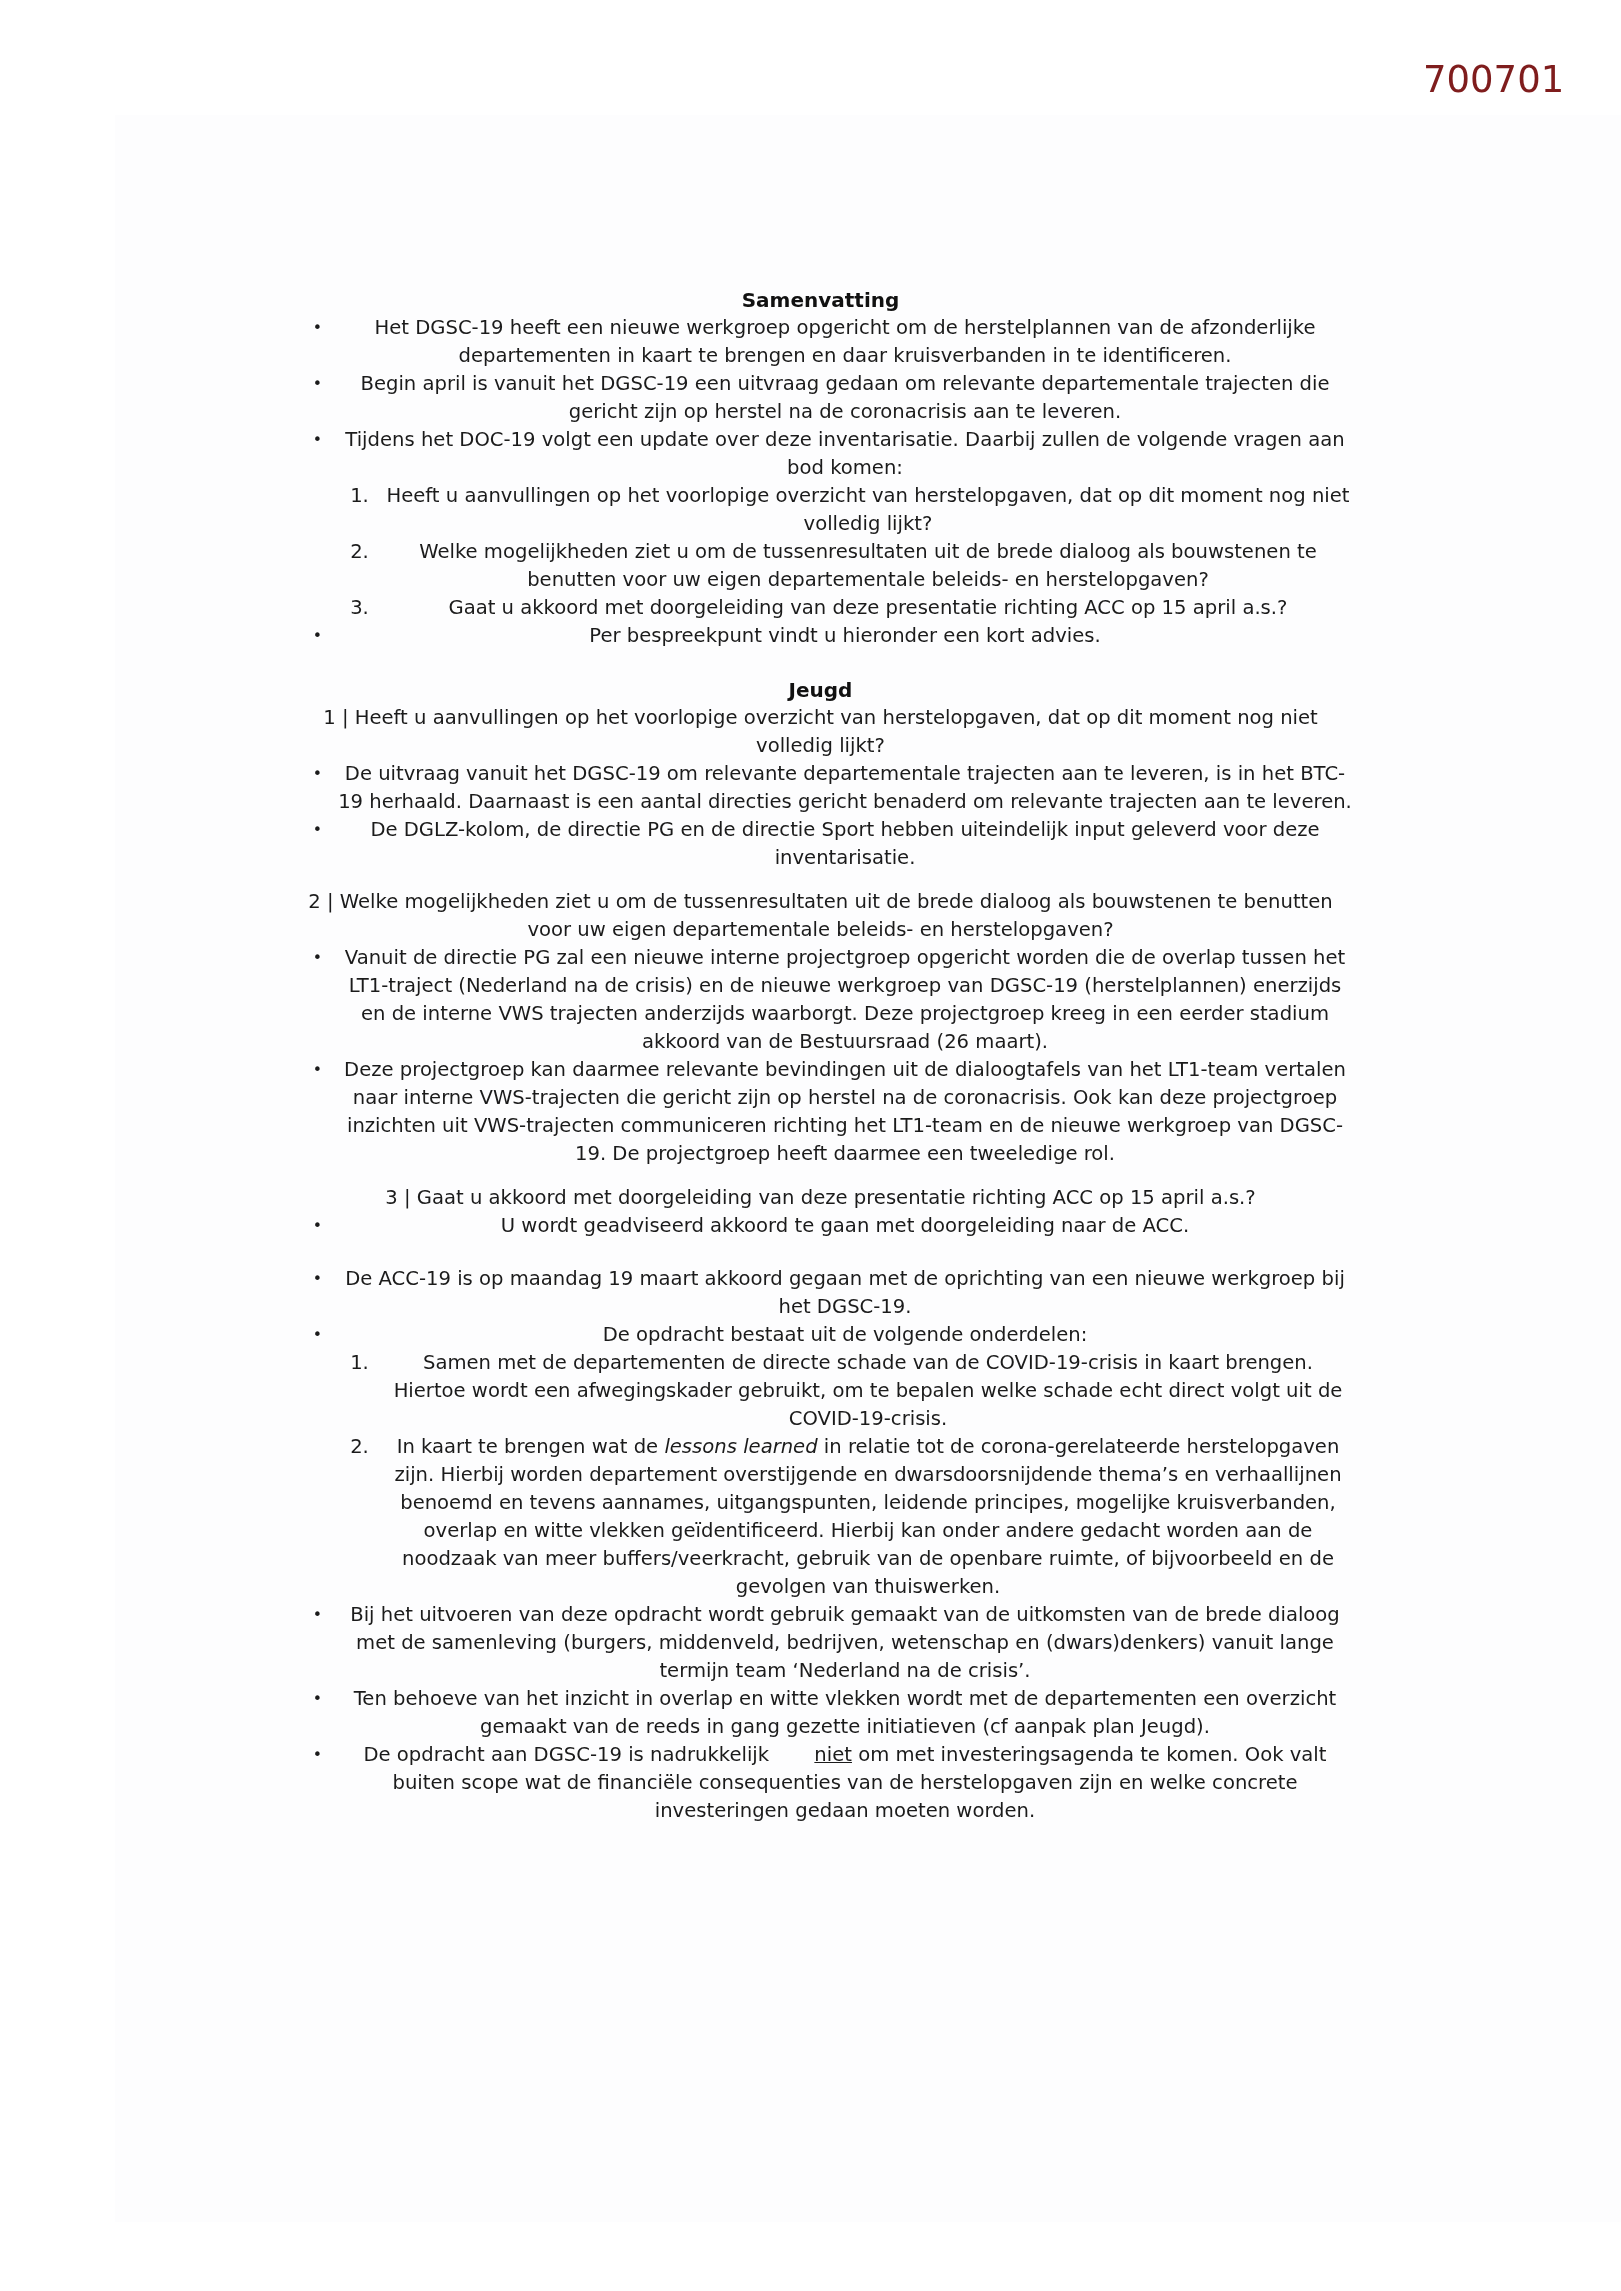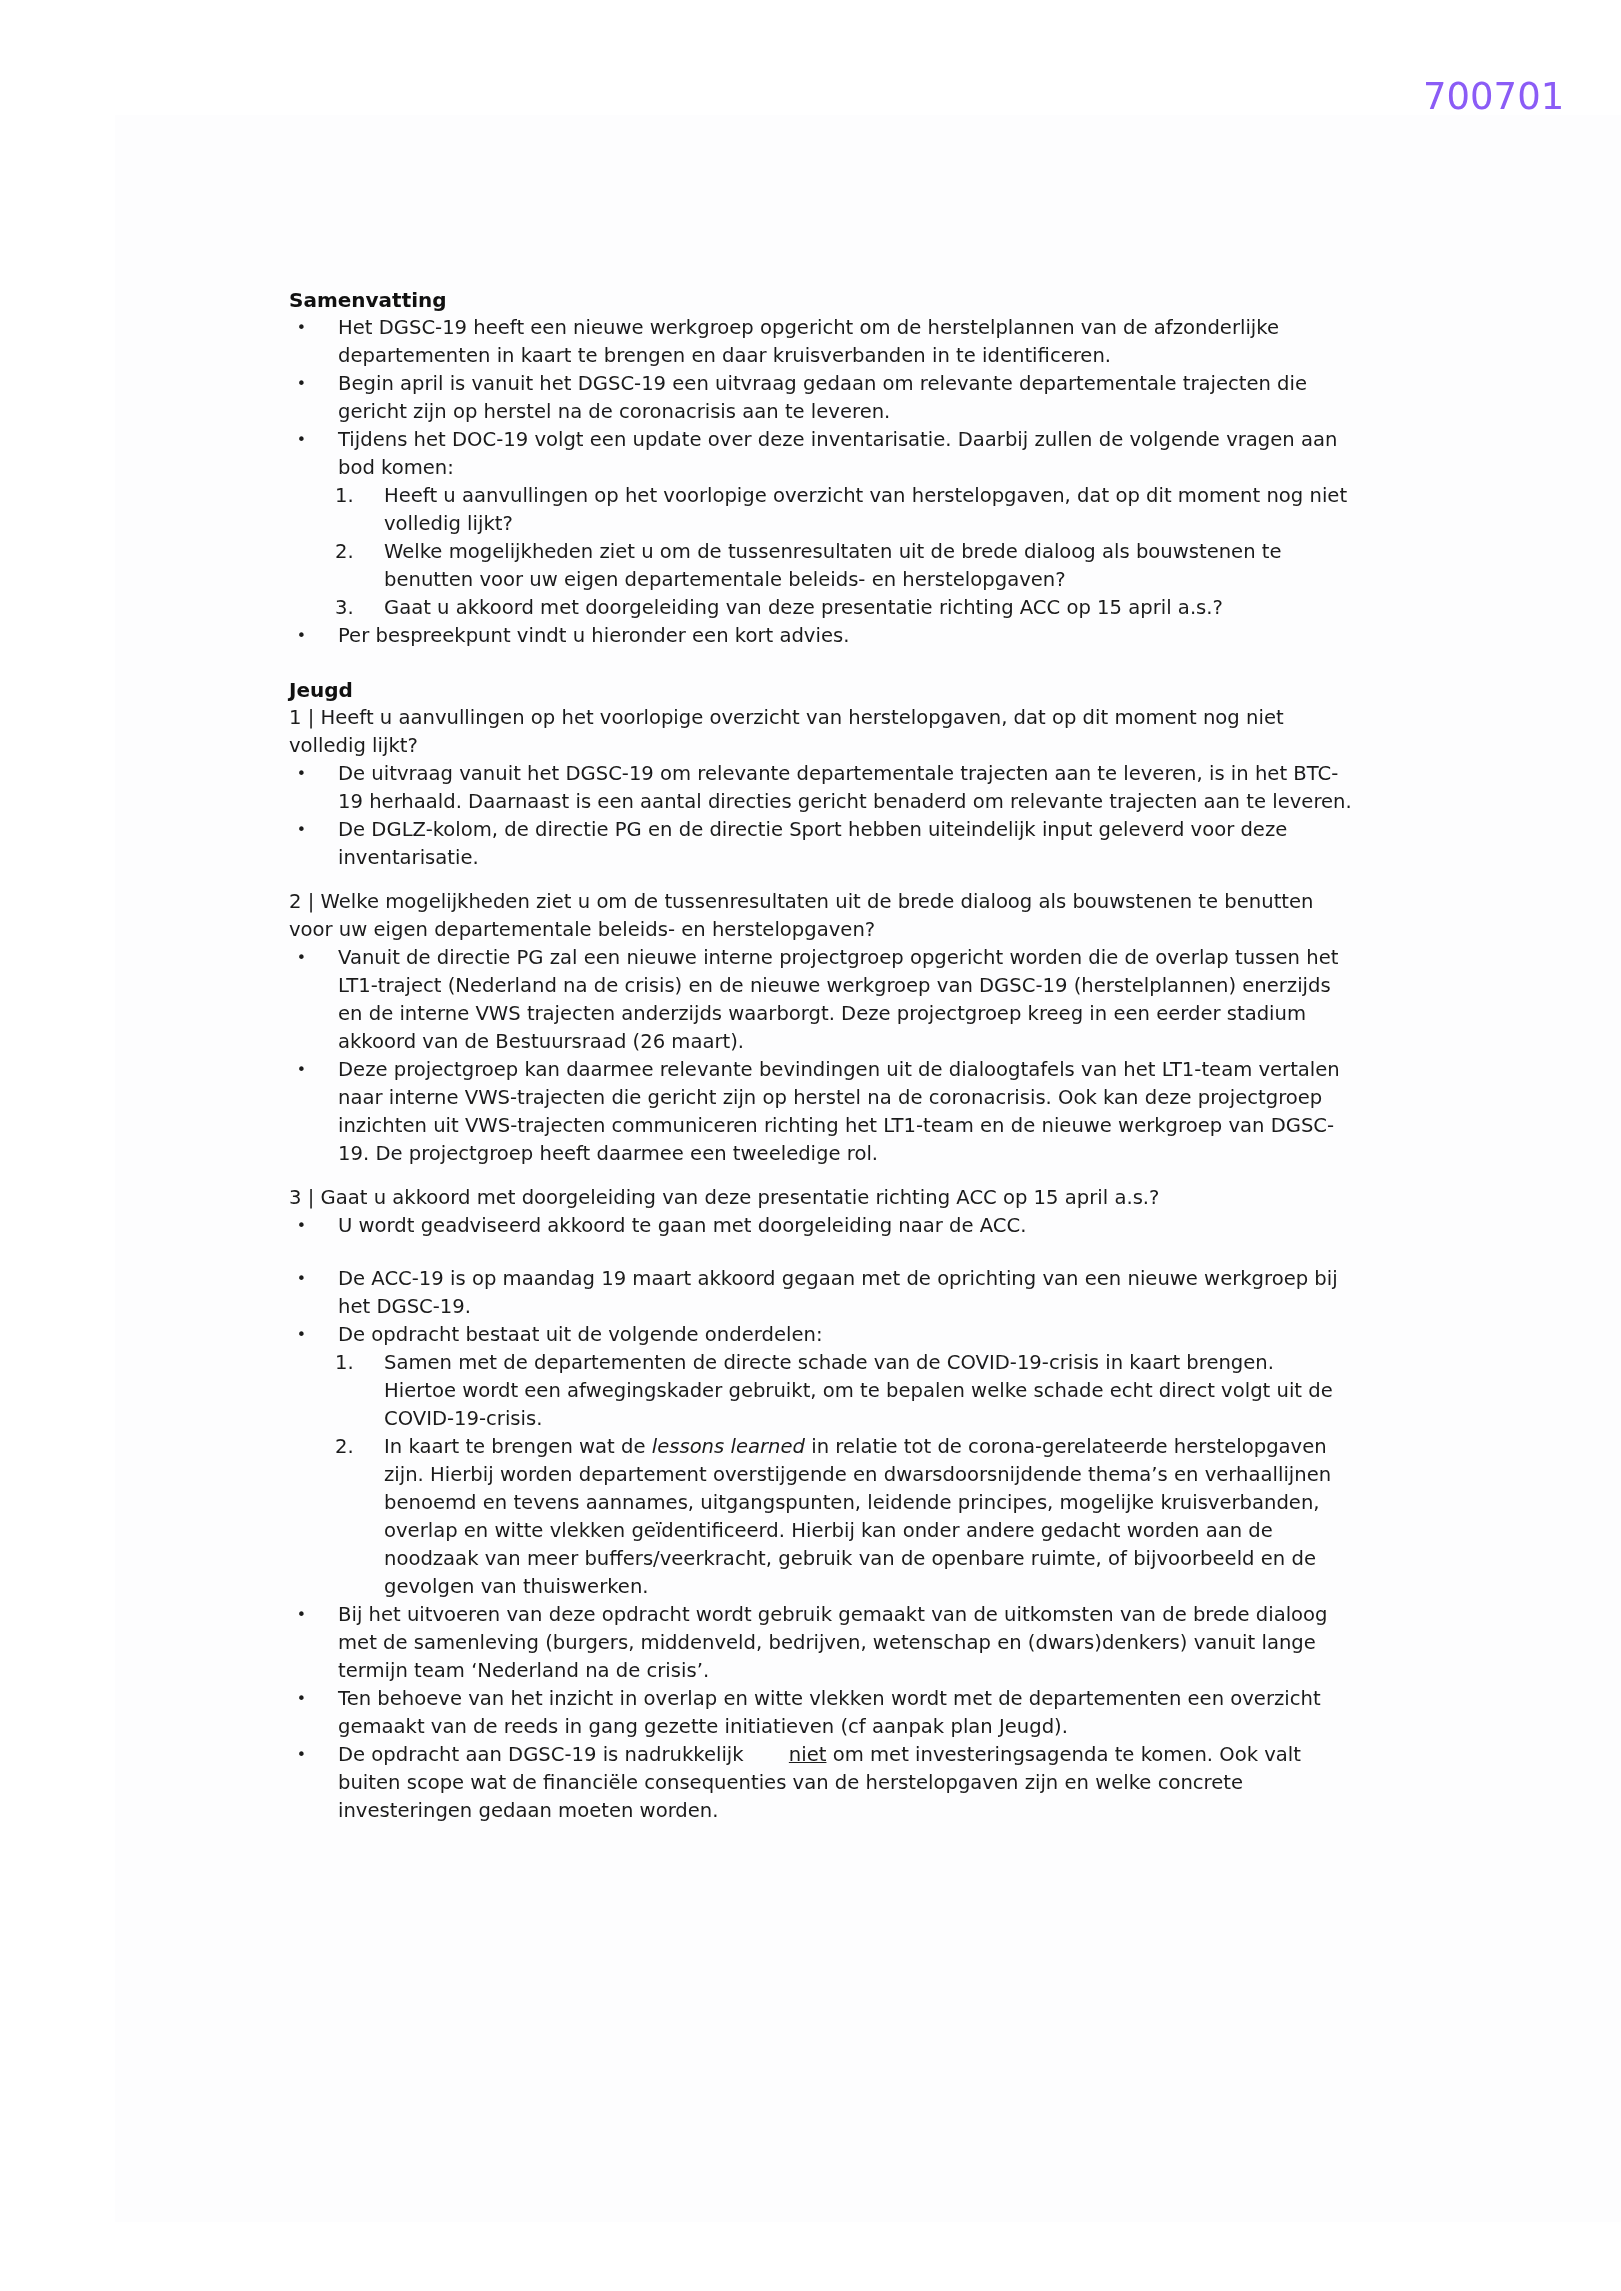--- a/index.html
+++ b/index.html
@@ -9,29 +9,29 @@
     background: #ffffff;
     font-family: "DejaVu Sans", "Liberation Sans", sans-serif;
     color: #1b1b1b;
   }
   .scan-sheet {
     position: absolute; left: 115px; top: 115px;
     width: 1506px; height: 2107px;
     background: #fdfdfe;
   }
   .page-number {
-    position: absolute; top: 77px; left: 1423px;
-    font-size: 37px; line-height: 39px; color: #8b5cf6;
+    position: absolute; top: 60px; left: 1423px;
+    font-size: 37px; line-height: 39px; color: #7f1d1d;
   }
   .content {
     position: absolute; left: 289px; top: 286px; width: 1063px;
     font-size: 19.6px; line-height: 28px;
   }
   .heading { font-weight: bold; font-size: 20px; margin: 0; color: #111; }
-  .section { margin-bottom: 25.5px; }
+  .section { margin-bottom: 25.5px; text-align: center; }
   .qblock  { margin-top: 16px; }
   .iheading { }
   .li { display: flex; }
   .li .marker { flex: 0 0 49px; padding-left: 7.8px; }
   .li .marker.bullet-glyph { font-size: 15.7px; }
   .sublist { margin-left: 44px; }
   .sublist .li .marker { flex: 0 0 51px; padding-left: 2px; }
   .text { flex: 1 1 auto; }
   .em { font-style: italic; }
   .u  { text-decoration: underline; margin-left: 39px; }

